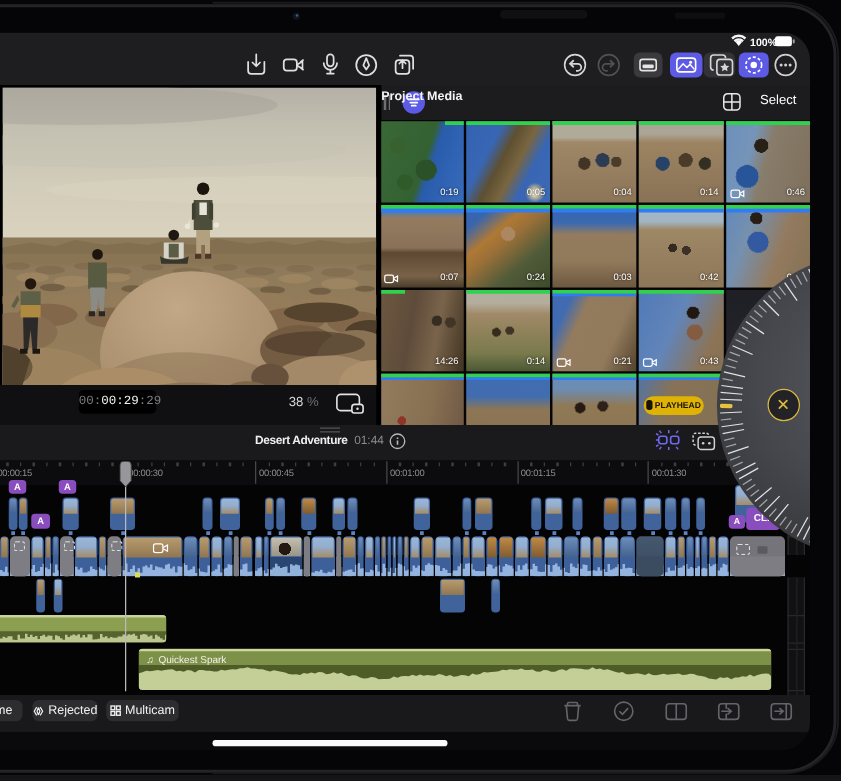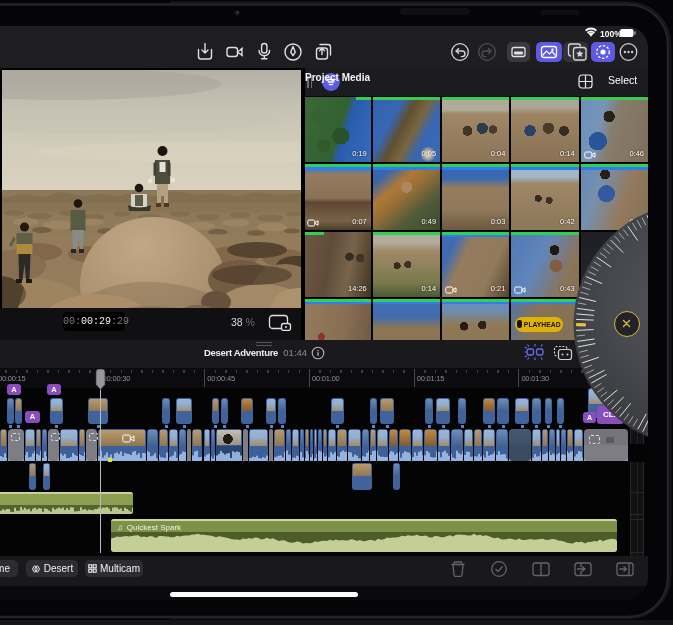--- a/index.html
+++ b/index.html
@@ -254,21 +254,21 @@
       <div class="ab" style="left:-1.5px;top:96.3px;width:67.3px;height:3px;background:#2fd14e"></div>
       <div class="ab" style="left:-1.5px;top:99.3px;width:67.3px;height:2.6px;background:#2f7cf6"></div>
       <div class="ab" style="left:-1.5px;top:148.6px;width:63.3px;text-align:right;font-size:7.5px;color:#fff;text-shadow:0 0 2px rgba(0,0,0,.9)">0:07</div>
       <svg class="ab" style="left:1.5px;top:150.6px" width="12" height="8" viewBox="0 0 12 8" fill="none" stroke="#fff" stroke-width="1">
         <rect x="0.8" y="1" width="7" height="6" rx="1.4"></rect>
         <path d="M8 3.6 l3-1.8 v4.4 l-3-1.8"></path>
       </svg>
       <div class="ab" style="left:67.8px;top:96.3px;width:67.3px;height:65.3px;background:linear-gradient(rgba(8,10,16,.13),rgba(8,10,16,.13)),radial-gradient(circle 8px at 50% 35%,#c49a6e 70%,rgba(196,154,110,0) 71%),linear-gradient(140deg,#3f73c4 0%,#3f73c4 16%,#c8893a 34%,#b07f3e 46%,#5b673f 70%,#46552f 100%)"></div>
       <div class="ab" style="left:67.8px;top:96.3px;width:67.3px;height:3px;background:#2fd14e"></div>
       <div class="ab" style="left:67.8px;top:99.3px;width:67.3px;height:2.6px;background:#2f7cf6"></div>
-      <div class="ab" style="left:67.8px;top:148.6px;width:63.3px;text-align:right;font-size:7.5px;color:#fff;text-shadow:0 0 2px rgba(0,0,0,.9)">0:49</div>
+      <div class="ab" style="left:67.8px;top:148.6px;width:63.3px;text-align:right;font-size:7.5px;color:#fff;text-shadow:0 0 2px rgba(0,0,0,.9)">0:24</div>
       <div class="ab" style="left:137.1px;top:96.3px;width:67.3px;height:65.3px;background:linear-gradient(rgba(8,10,16,.13),rgba(8,10,16,.13)),linear-gradient(#3a70c6 0%,#4478c8 22%,#a98c68 36%,#a58a66 68%,#7c6448 100%)"></div>
       <div class="ab" style="left:137.1px;top:96.3px;width:67.3px;height:3px;background:#2fd14e"></div>
       <div class="ab" style="left:137.1px;top:99.3px;width:67.3px;height:2.6px;background:#2f7cf6"></div>
       <div class="ab" style="left:137.1px;top:148.6px;width:63.3px;text-align:right;font-size:7.5px;color:#fff;text-shadow:0 0 2px rgba(0,0,0,.9)">0:03</div>
       <div class="ab" style="left:206.4px;top:96.3px;width:67.3px;height:65.3px;background:linear-gradient(rgba(8,10,16,.13),rgba(8,10,16,.13)),radial-gradient(circle 5px at 40% 52%,#3a2f22 70%,rgba(58,47,34,0) 71%),radial-gradient(circle 5px at 56% 55%,#44362a 70%,rgba(68,54,42,0) 71%),linear-gradient(#b9cfe0 0%,#b9cfe0 20%,#b49a72 30%,#a08763 100%)"></div>
       <div class="ab" style="left:206.4px;top:96.3px;width:67.3px;height:3px;background:#2fd14e"></div>
       <div class="ab" style="left:206.4px;top:99.3px;width:67.3px;height:2.6px;background:#2f7cf6"></div>
       <div class="ab" style="left:206.4px;top:148.6px;width:63.3px;text-align:right;font-size:7.5px;color:#fff;text-shadow:0 0 2px rgba(0,0,0,.9)">0:42</div>
       <div class="ab" style="left:275.7px;top:96.3px;width:67.3px;height:65.3px;background:linear-gradient(rgba(8,10,16,.13),rgba(8,10,16,.13)),radial-gradient(circle 12px at 38% 45%,#3a66b5 70%,rgba(58,102,181,0) 71%),radial-gradient(circle 7px at 36% 16%,#2c2015 70%,rgba(44,32,21,0) 71%),linear-gradient(110deg,#6f9cd4 0%,#86a4c6 28%,#a88b6a 62%,#96805f 100%)"></div>
       <div class="ab" style="left:275.7px;top:96.3px;width:67.3px;height:3px;background:#2fd14e"></div>
@@ -791,21 +791,21 @@
         <path d="M1 3 a3 3 0 0 1 3-3 h3 a3 3 0 0 1 3 3 v12.5 l-4.5 5 -4.5-5Z" fill="#96969b" stroke="#3a3a3d" stroke-width="0.7"></path>
       </svg>
     </div>
     <div class="ab" style="left:0;top:556px;width:648px;height:30px;background:#19191c"></div>
     <div class="ab" style="left:0;top:586px;width:648px;height:14px;background:#0a0a0c"></div>
     <div class="ab" style="left:-27px;top:560px;width:45px;height:17px;background:#2d2d30;border-radius:5px;color:#f0f0f2;font-size:10px;white-space:nowrap;display:flex;align-items:center;justify-content:center;gap:3px">Frame</div>
     <div class="ab" style="left:26px;top:560px;width:52px;height:17px;background:#2d2d30;border-radius:5px;color:#f0f0f2;font-size:10px;white-space:nowrap;display:flex;align-items:center;justify-content:center;gap:3px">
       <svg width="10" height="10" viewBox="0 0 10 10" fill="none" stroke="#f0f0f2" stroke-width="1">
         <path d="M3.5 1.5 L1.5 5 l2 3.5 M6.5 1.5 l2 3.5 -2 3.5 M5 1.8 L3.8 5 5 8.2 M5 1.8 L6.2 5 5 8.2"></path>
       </svg>
-      <span>Desert</span>
+      <span>Rejected</span>
     </div>
     <div class="ab" style="left:85px;top:560px;width:58px;height:17px;background:#2d2d30;border-radius:5px;color:#f0f0f2;font-size:10px;white-space:nowrap;display:flex;align-items:center;justify-content:center;gap:3px">
       <svg width="9" height="9" viewBox="0 0 9 9" fill="none" stroke="#f0f0f2" stroke-width="1.1">
         <rect x="0.8" y="0.8" width="3" height="3"></rect>
         <rect x="5.2" y="0.8" width="3" height="3"></rect>
         <rect x="0.8" y="5.2" width="3" height="3"></rect>
         <rect x="5.2" y="5.2" width="3" height="3"></rect>
       </svg>
       <span>Multicam</span>
     </div>

